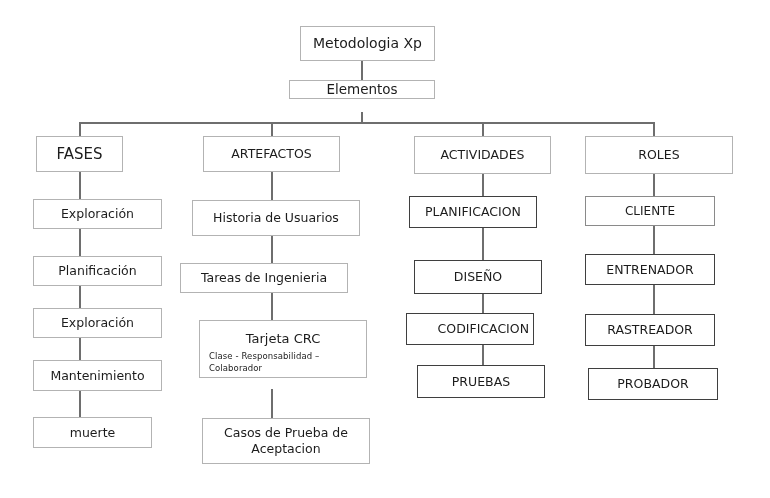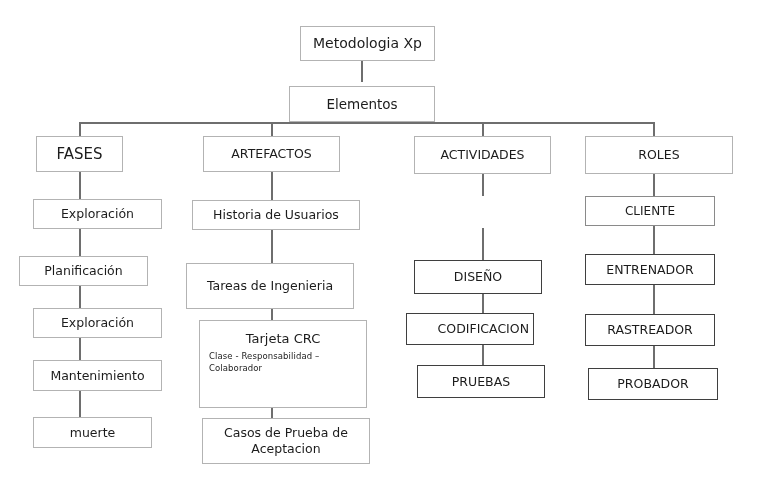--- a/index.html
+++ b/index.html
@@ -73,21 +73,21 @@
 <body>
 
 <div id="diagram">
 
   <div class="node light" style="left:300px; top:26px; width:135px; height:35px; font-size:14px;">
     <span class="label">Metodologia Xp</span>
   </div>
 
   <div class="connector v" style="left:361px; top:61px; height:21px;"></div>
 
-  <div class="node light" style="left:289px; top:86px; width:146px; height:36px; font-size:13.5px;">
+  <div class="node light" style="left:289px; top:80px; width:146px; height:19px; font-size:13.5px;">
     <span class="label">Elementos</span>
   </div>
 
   <div class="connector v" style="left:361px; top:112px; height:12px;"></div>
 
   <div class="bus connector h" style="left:79px; top:122px; width:575px;"></div>
 
   <div class="connector v" style="left:79px; top:122px; height:14px;"></div>
   <div class="connector v" style="left:271px; top:122px; height:14px;"></div>
   <div class="connector v" style="left:482px; top:122px; height:14px;"></div>
@@ -96,21 +96,21 @@
   <div class="node light" style="left:36px; top:136px; width:87px; height:36px; font-size:15px;">
     <span class="label">FASES</span>
   </div>
 
   <div class="connector v" style="left:79px; top:172px; height:27px;"></div>
   <div class="node light" style="left:33px; top:199px; width:129px; height:30px; font-size:12.5px;">
     <span class="label">Exploración</span>
   </div>
 
   <div class="connector v" style="left:79px; top:229px; height:27px;"></div>
-  <div class="node light" style="left:19px; top:256px; width:129px; height:30px; font-size:12.5px;">
+  <div class="node light" style="left:33px; top:256px; width:129px; height:30px; font-size:12.5px;">
     <span class="label">Planificación</span>
   </div>
 
   <div class="connector v" style="left:79px; top:286px; height:22px;"></div>
   <div class="node light" style="left:33px; top:308px; width:129px; height:30px; font-size:12.5px;">
     <span class="label">Exploración</span>
   </div>
 
   <div class="connector v" style="left:79px; top:338px; height:22px;"></div>
   <div class="node light" style="left:33px; top:360px; width:129px; height:31px; font-size:12.5px;">
@@ -120,45 +120,48 @@
   <div class="connector v" style="left:79px; top:391px; height:26px;"></div>
   <div class="node light" style="left:33px; top:417px; width:119px; height:31px; font-size:12.5px;">
     <span class="label">muerte</span>
   </div>
 
   <div class="node light" style="left:203px; top:136px; width:137px; height:36px; font-size:12.5px;">
     <span class="label">ARTEFACTOS</span>
   </div>
 
   <div class="connector v" style="left:271px; top:172px; height:28px;"></div>
-  <div class="node light" style="left:192px; top:200px; width:168px; height:30px; font-size:12.5px;">
+  <div class="node light" style="left:192px; top:200px; width:168px; height:36px; font-size:12.5px;">
     <span class="label">Historia de Usuarios</span>
   </div>
 
   <div class="connector v" style="left:271px; top:230px; height:33px;"></div>
-  <div class="node light" style="left:186px; top:263px; width:168px; height:46px; font-size:12.5px;">
+  <div class="node light" style="left:180px; top:263px; width:168px; height:30px; font-size:12.5px;">
     <span class="label">Tareas de Ingenieria</span>
   </div>
 
   <div class="connector v" style="left:271px; top:293px; height:27px;"></div>
-  <div class="node light" style="left:199px; top:320px; width:168px; height:88px; font-size:13px; justify-content:flex-start; padding-top:10px;">
+  <div class="node light" style="left:199px; top:320px; width:168px; height:58px; font-size:13px; justify-content:flex-start; padding-top:10px;">
     <span class="label">Tarjeta CRC</span>
     <span class="sublabel">Clase - Responsabilidad – Colaborador</span>
   </div>
 
   <div class="connector v" style="left:271px; top:389px; height:29px;"></div>
   <div class="node light" style="left:202px; top:418px; width:168px; height:46px; font-size:12.5px;">
     <span class="label">Casos de Prueba de Aceptacion</span>
   </div>
 
   <div class="node light" style="left:414px; top:136px; width:137px; height:38px; font-size:12.5px;">
     <span class="label">ACTIVIDADES</span>
   </div>
 
   <div class="connector v" style="left:482px; top:174px; height:22px;"></div>
+  <div class="node dark" style="left:409px; top:196px; width:128px; height:32px; font-size:12.5px;">
+    <span class="label">PLANIFICACION</span>
+  </div>
 
   <div class="connector v" style="left:482px; top:228px; height:32px;"></div>
   <div class="node dark" style="left:414px; top:260px; width:128px; height:34px; font-size:12.5px;">
     <span class="label">DISEÑO</span>
   </div>
 
   <div class="connector v" style="left:482px; top:294px; height:19px;"></div>
   <div class="node dark" style="left:406px; top:313px; width:128px; height:32px; font-size:12.5px;text-align:right;">
     <span class="label">CODIFICACION</span>
   </div>

